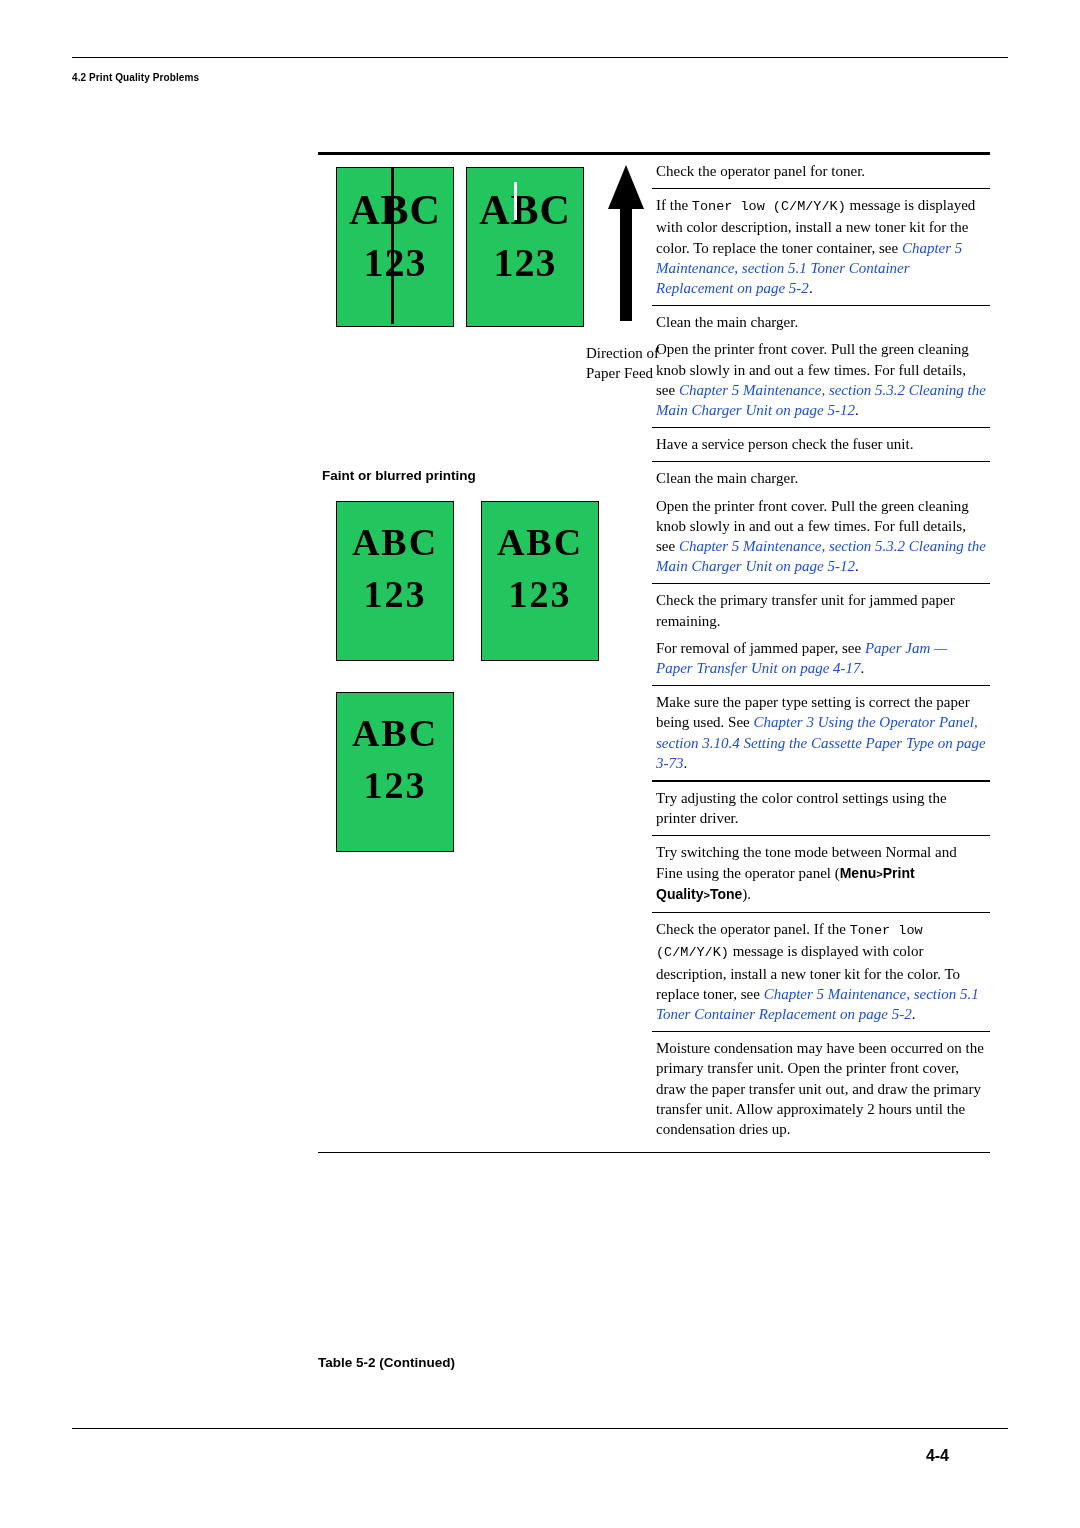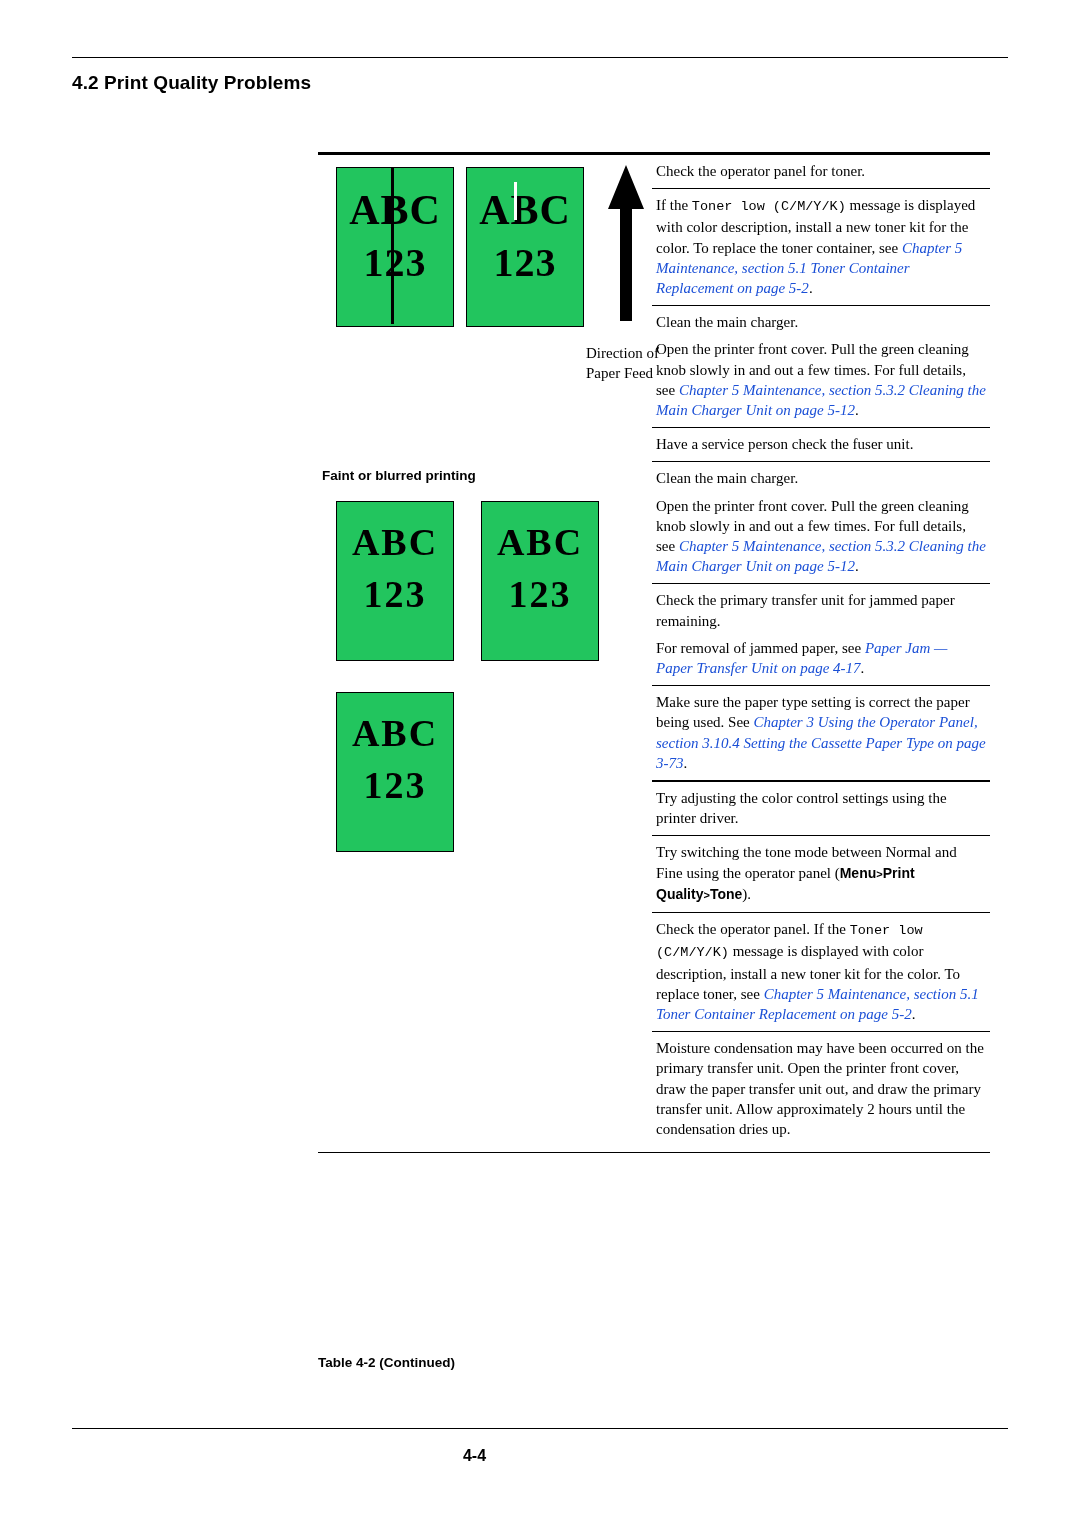--- a/index.html
+++ b/index.html
@@ -28,39 +28,39 @@
     top: 57px;
     width: 936px;
     height: 1px;
     background: #000;
   }
   .header-text {
     position: absolute;
     left: 72px;
     top: 72px;
     font-family: "Liberation Sans", sans-serif;
-    font-size: 19px;
+    font-size: 10px;
     font-weight: bold;
     letter-spacing: 0.1px;
   }
   
   .footer-rule {
     position: absolute;
     left: 72px;
     top: 1428px;
     width: 936px;
     height: 1px;
     background: #000;
   }
   .footer-page {
     position: absolute;
     left: 0;
     top: 1447px;
     width: 949px;
-    text-align: center;
+    text-align: right;
     font-family: "Liberation Sans", sans-serif;
     font-size: 16px;
     font-weight: bold;
   }
   
   .table {
     position: absolute;
     left: 318px;
     top: 152px;
     width: 672px;
@@ -246,18 +246,18 @@
         <div style="height:1px;background:#000;width:338px;"></div>
         <div class="cell">Check the operator panel. If the <span class="mono">Toner low (C/M/Y/K)</span> message is displayed with color description, install a new toner kit for the color. To replace toner, see <span class="ref">Chapter 5 Maintenance, section 5.1 Toner Container Replacement on page 5-2</span>.</div>
         <div style="height:1px;background:#000;width:338px;"></div>
         <div class="cell">Moisture condensation may have been occurred on the primary transfer unit. Open the printer front cover, draw the paper transfer unit out, and draw the primary transfer unit. Allow approximately 2 hours until the condensation dries up.</div>
       </div>
     </div>
 
     <div class="hrule" style="margin-top:6px;"></div>
   </div>
 
-  <div class="table-caption">Table 4-2  (Continued)</div>
+  <div class="table-caption">Table 5-2  (Continued)</div>
 
   <div class="footer-rule"></div>
   <div class="footer-page">4-4</div>
 
 </div>
 
 </body></html>

